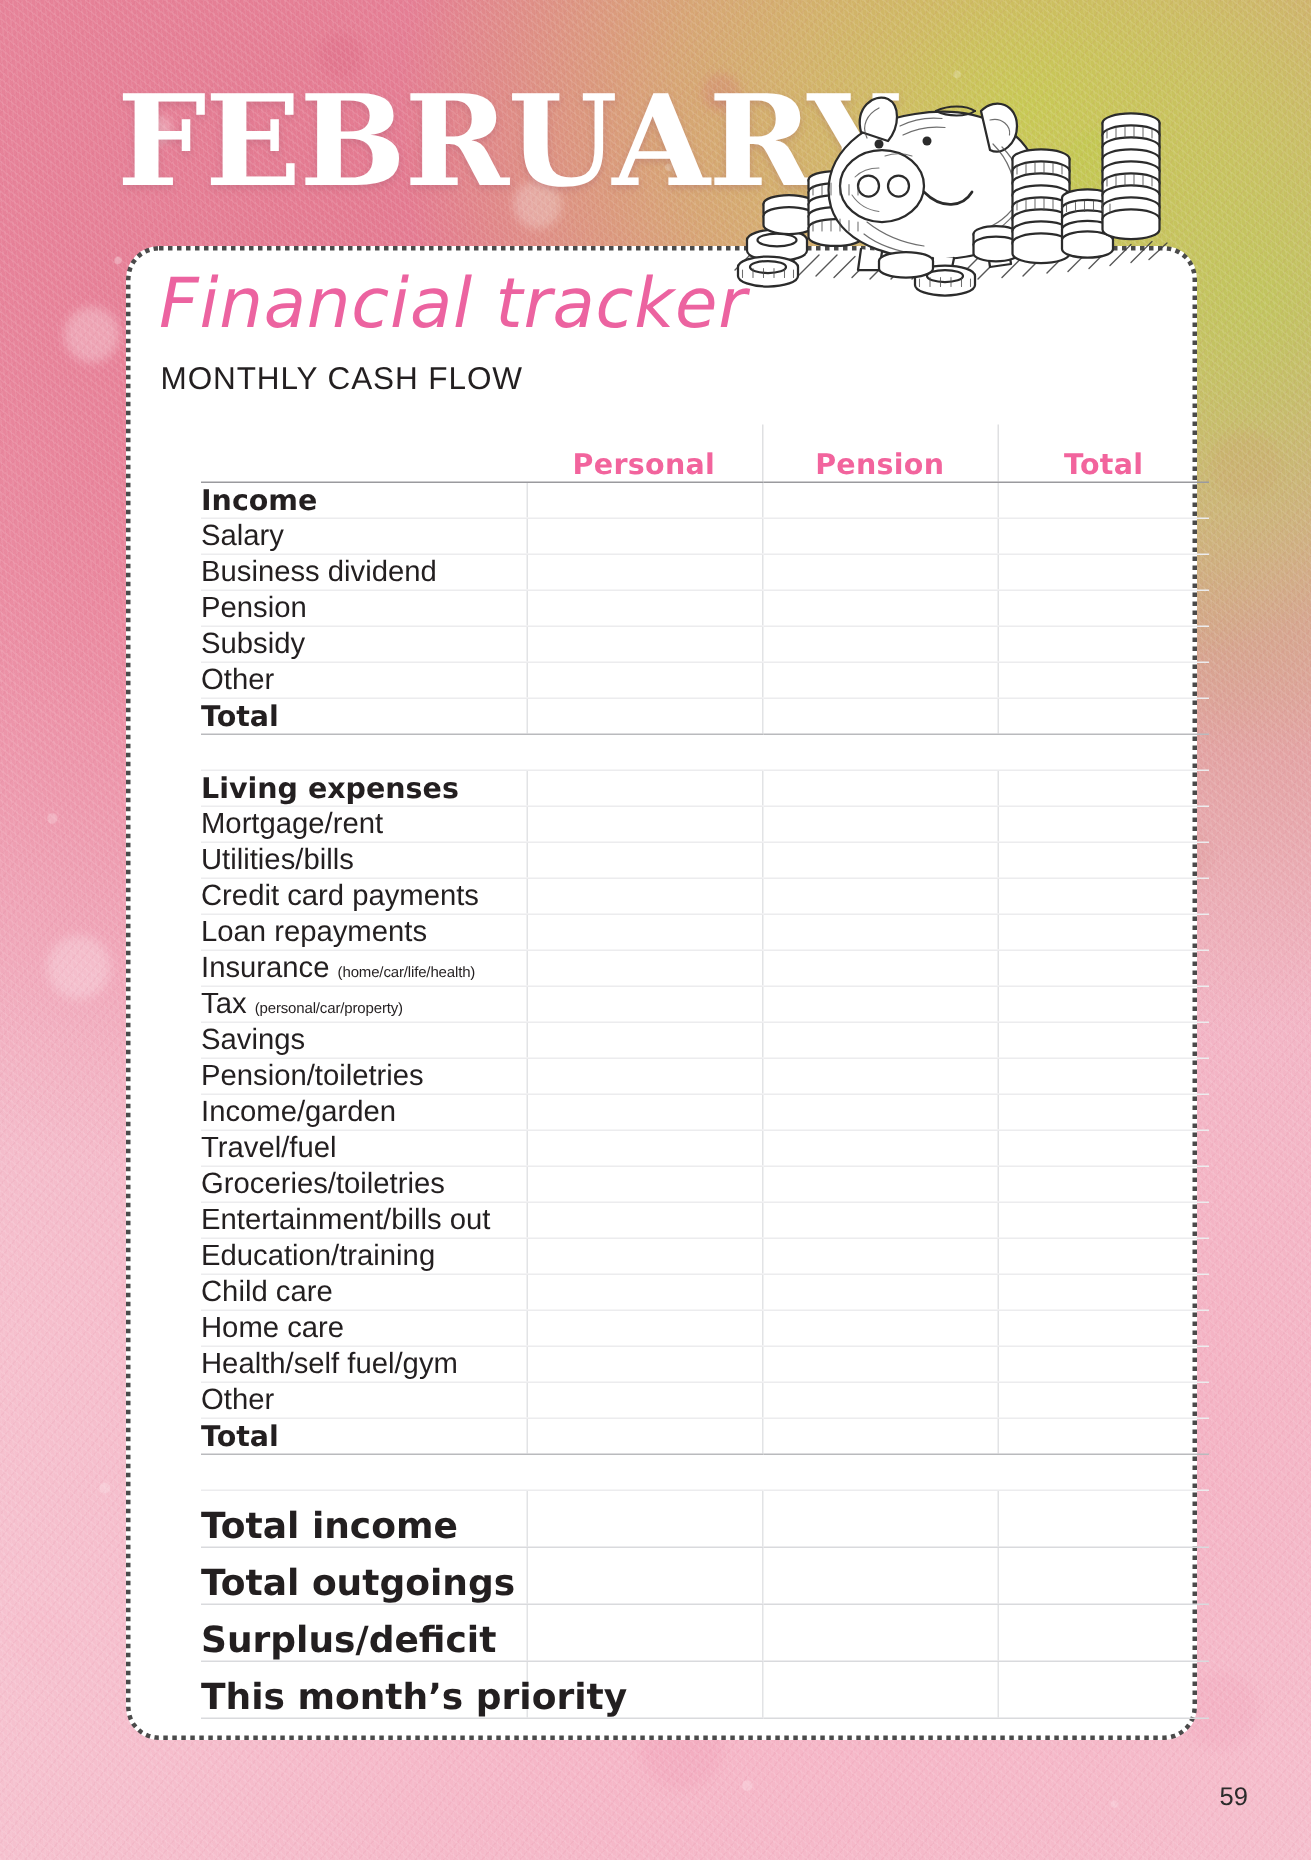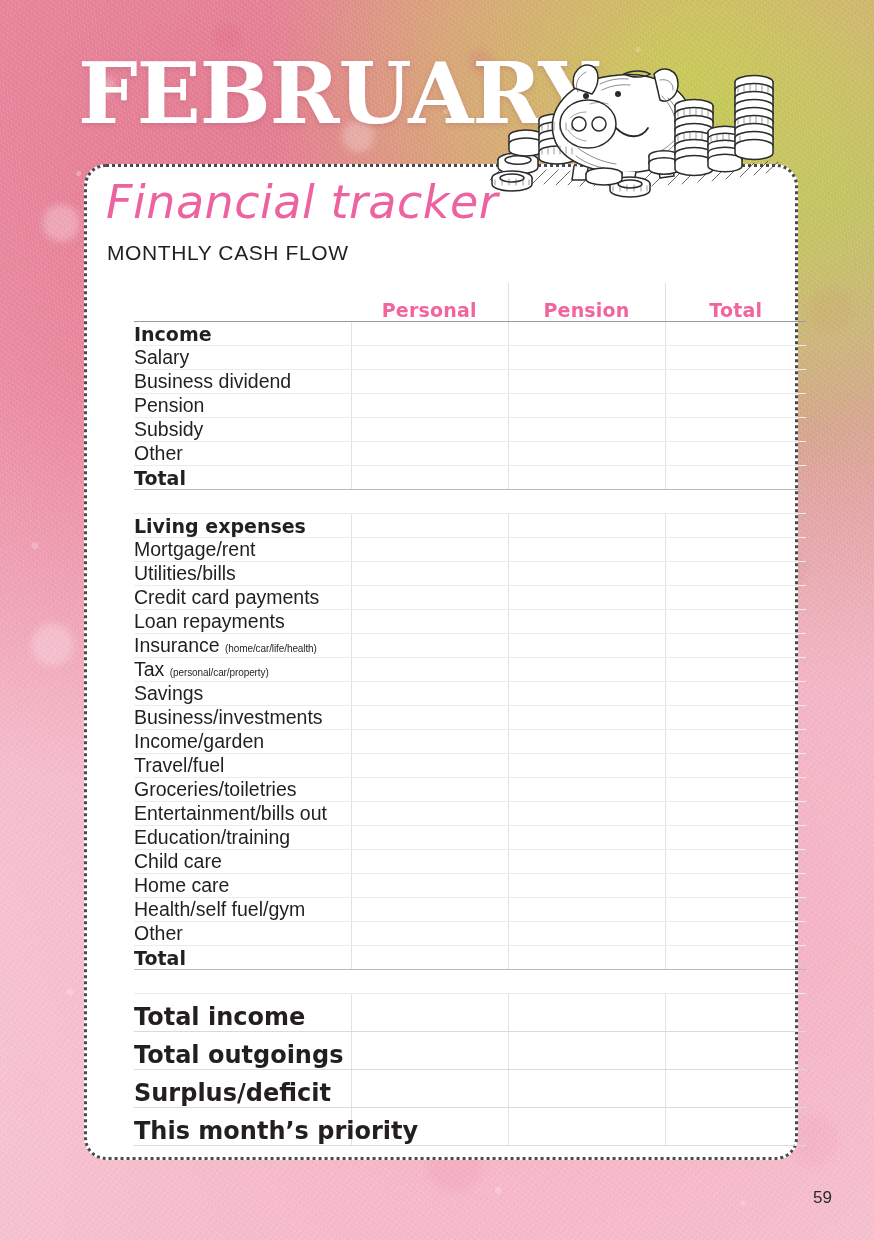--- a/index.html
+++ b/index.html
@@ -554,21 +554,21 @@
         <td class="data-cell"></td>
         <td class="data-cell"></td>
       </tr>
       <tr class="row">
         <td class="label-cell">Savings</td>
         <td class="data-cell"></td>
         <td class="data-cell"></td>
         <td class="data-cell"></td>
       </tr>
       <tr class="row">
-        <td class="label-cell">Business/investments</td>
+        <td class="label-cell">Pension/toiletries</td>
         <td class="data-cell"></td>
         <td class="data-cell"></td>
         <td class="data-cell"></td>
       </tr>
       <tr class="row">
         <td class="label-cell">Income/garden</td>
         <td class="data-cell"></td>
         <td class="data-cell"></td>
         <td class="data-cell"></td>
       </tr>

